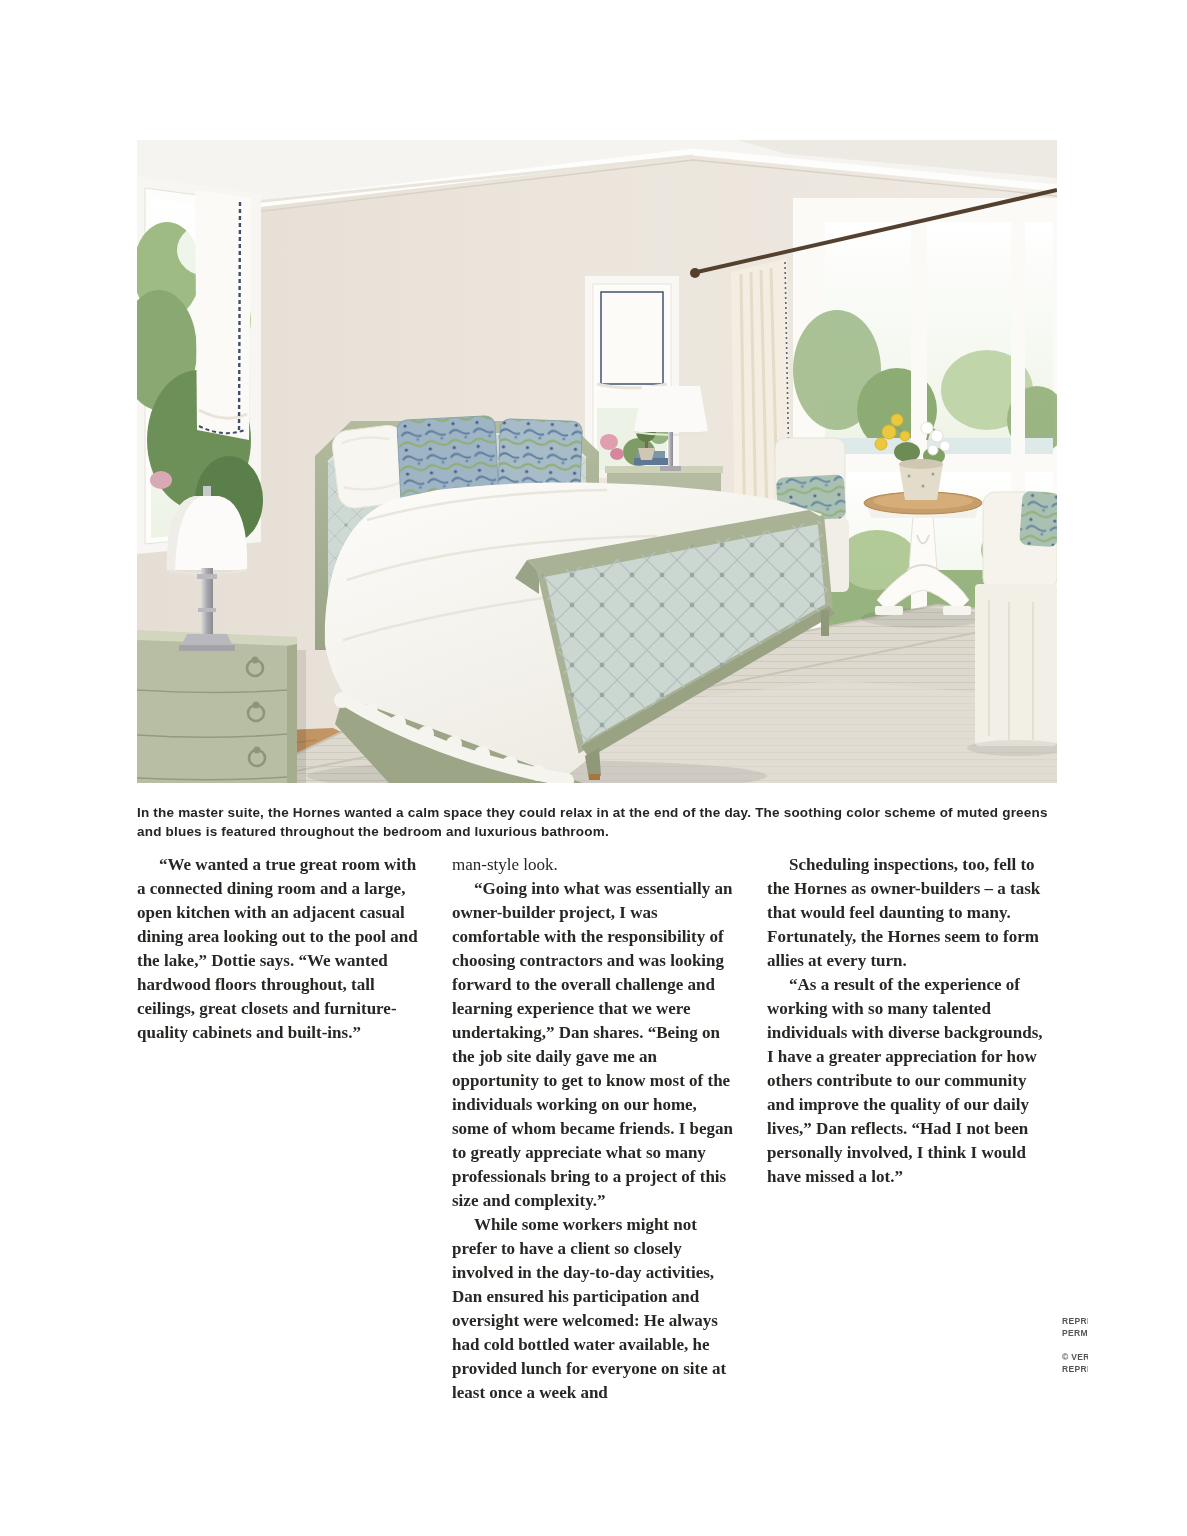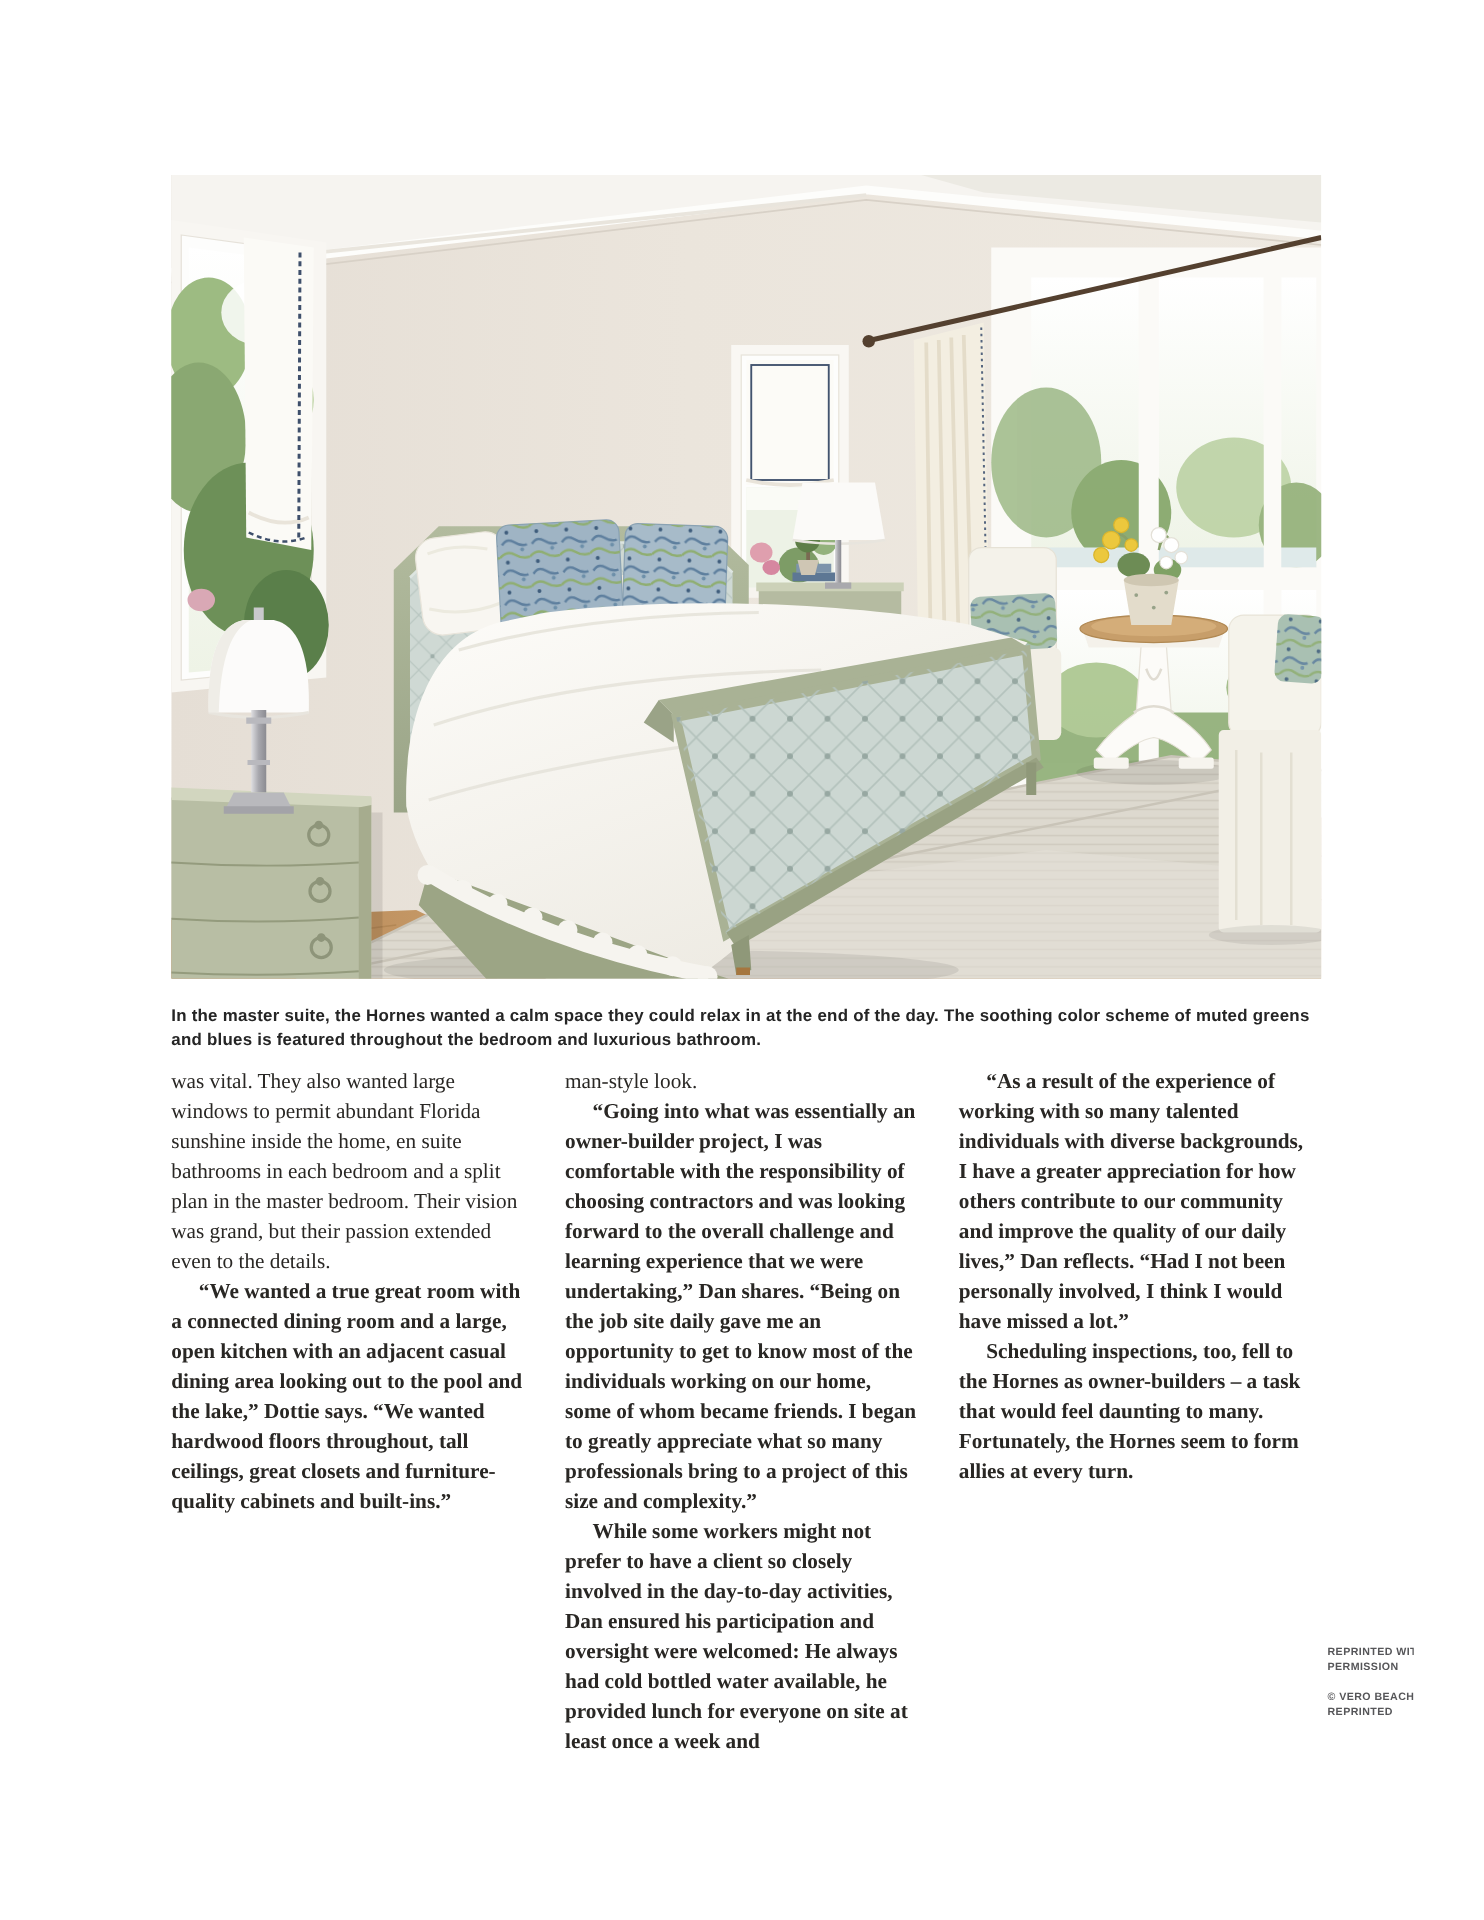--- a/index.html
+++ b/index.html
@@ -1,17 +1,17 @@
 <!DOCTYPE html>
 <html><head>
 <meta charset="utf-8">
 <style>
   html,body{margin:0;padding:0;background:#ffffff;}
   .page{position:relative;width:1088px;height:1536px;background:#ffffff;overflow:hidden;
-        font-family:"Liberation Serif", serif;padding-left:43px;}
+        font-family:"Liberation Serif", serif;}
   figure.photo{position:absolute;left:137px;top:140px;width:920px;height:643px;margin:0;}
   .caption{position:absolute;left:137px;top:789px;width:912px;
            font-family:"Liberation Sans", sans-serif;font-size:13.5px;font-weight:700;
            line-height:19px;letter-spacing:.2px;color:#252525;}
   .columns{position:absolute;left:137px;top:853px;width:914px;display:flex;gap:31px;}
   .col{width:284px;font-size:17px;line-height:24px;color:#29272    4;color:#292724;text-align:left;}
   .col p{margin:0;}
   .col p.indent{text-indent:22px;font-weight:bold;}
   .side-notes{position:absolute;left:1062px;top:1316px;width:112px;text-align:left;
               font-family:"Liberation Sans", sans-serif;font-size:8.5px;font-weight:700;
@@ -335,31 +335,30 @@
           <rect x="684" y="470" width="8" height="26" fill="#8f9879"></rect>
         </g>
       </g>
     </svg>
   </figure>
 
   <p class="caption">In the master suite, the Hornes wanted a calm space they could relax in at the end of the day. The soothing color scheme of muted greens and blues is featured throughout the bedroom and luxurious bathroom.</p>
 
   <div class="columns">
     <div class="col">
-      <p>was vital. They also wanted large windows to permit abundant Florida sunshine inside the home, en suite bathrooms in each bedroom and a split plan in the master bedroom. Their vision was grand, but their passion extended even to the details.</p>
       <p class="indent">“We wanted a true great room with a connected dining room and a large, open kitchen with an adjacent casual dining area looking out to the pool and the lake,” Dottie says. “We wanted hardwood floors throughout, tall ceilings, great closets and furniture-quality cabinets and built-ins.”</p>
     </div>
     <div class="col">
       <p>man-style look.</p>
       <p class="indent">“Going into what was essentially an owner-builder project, I was comfortable with the responsibility of choosing contractors and was looking forward to the overall challenge and learning experience that we were undertaking,” Dan shares. “Being on the job site daily gave me an opportunity to get to know most of the individuals working on our home, some of whom became friends. I began to greatly appreciate what so many professionals bring to a project of this size and complexity.”</p>
       <p class="indent">While some workers might not prefer to have a client so closely involved in the day-to-day activities, Dan ensured his participation and oversight were welcomed: He always had cold bottled water available, he provided lunch for everyone on site at least once a week and</p>
     </div>
     <div class="col">
+      <p class="indent">Scheduling inspections, too, fell to the Hornes as owner-builders – a task that would feel daunting to many. Fortunately, the Hornes seem to form allies at every turn.</p>
       <p class="indent">“As a result of the experience of working with so many talented individuals with diverse backgrounds, I have a greater appreciation for how others contribute to our community and improve the quality of our daily lives,” Dan reflects. “Had I not been personally involved, I think I would have missed a lot.”</p>
-      <p class="indent">Scheduling inspections, too, fell to the Hornes as owner-builders – a task that would feel daunting to many. Fortunately, the Hornes seem to form allies at every turn.</p>
     </div>
   </div>
 
   <div class="side-notes">
     <div class="blk">REPRINTED WITH PERMISSION</div>
     <div class="blk">© VERO BEACH REPRINTED</div>
   </div>
   <div class="page-number">7</div>
 
 </div>

